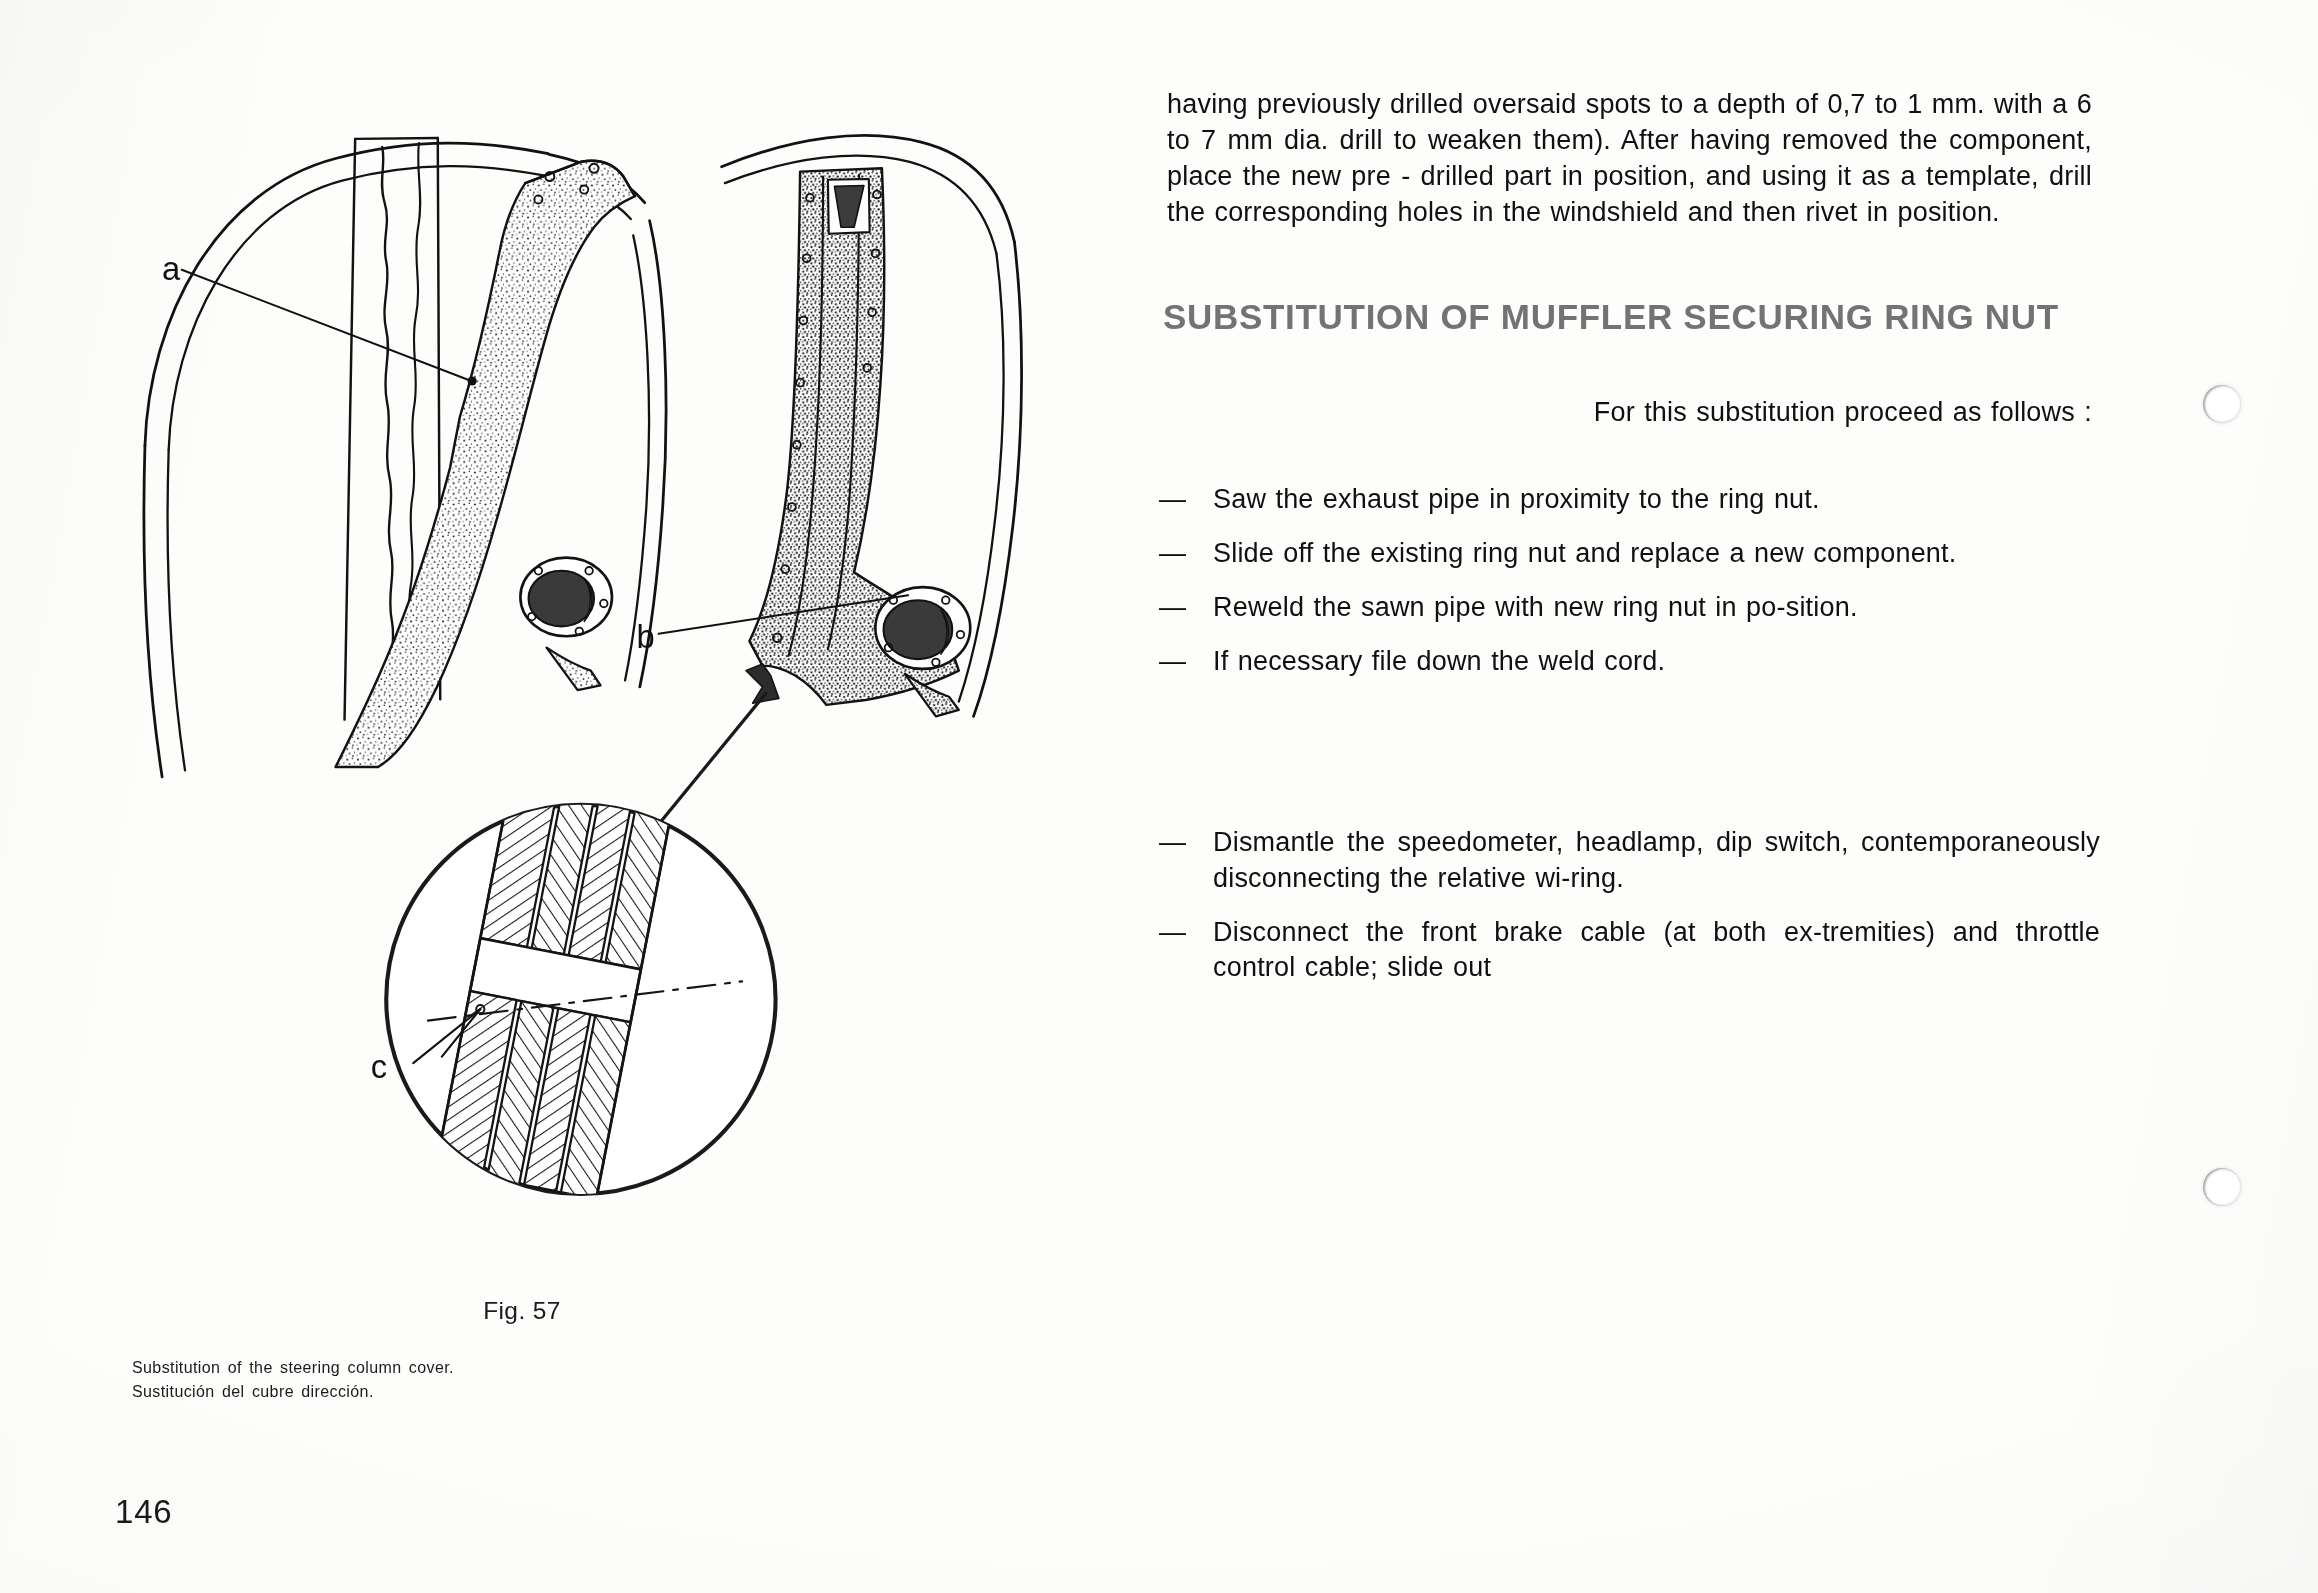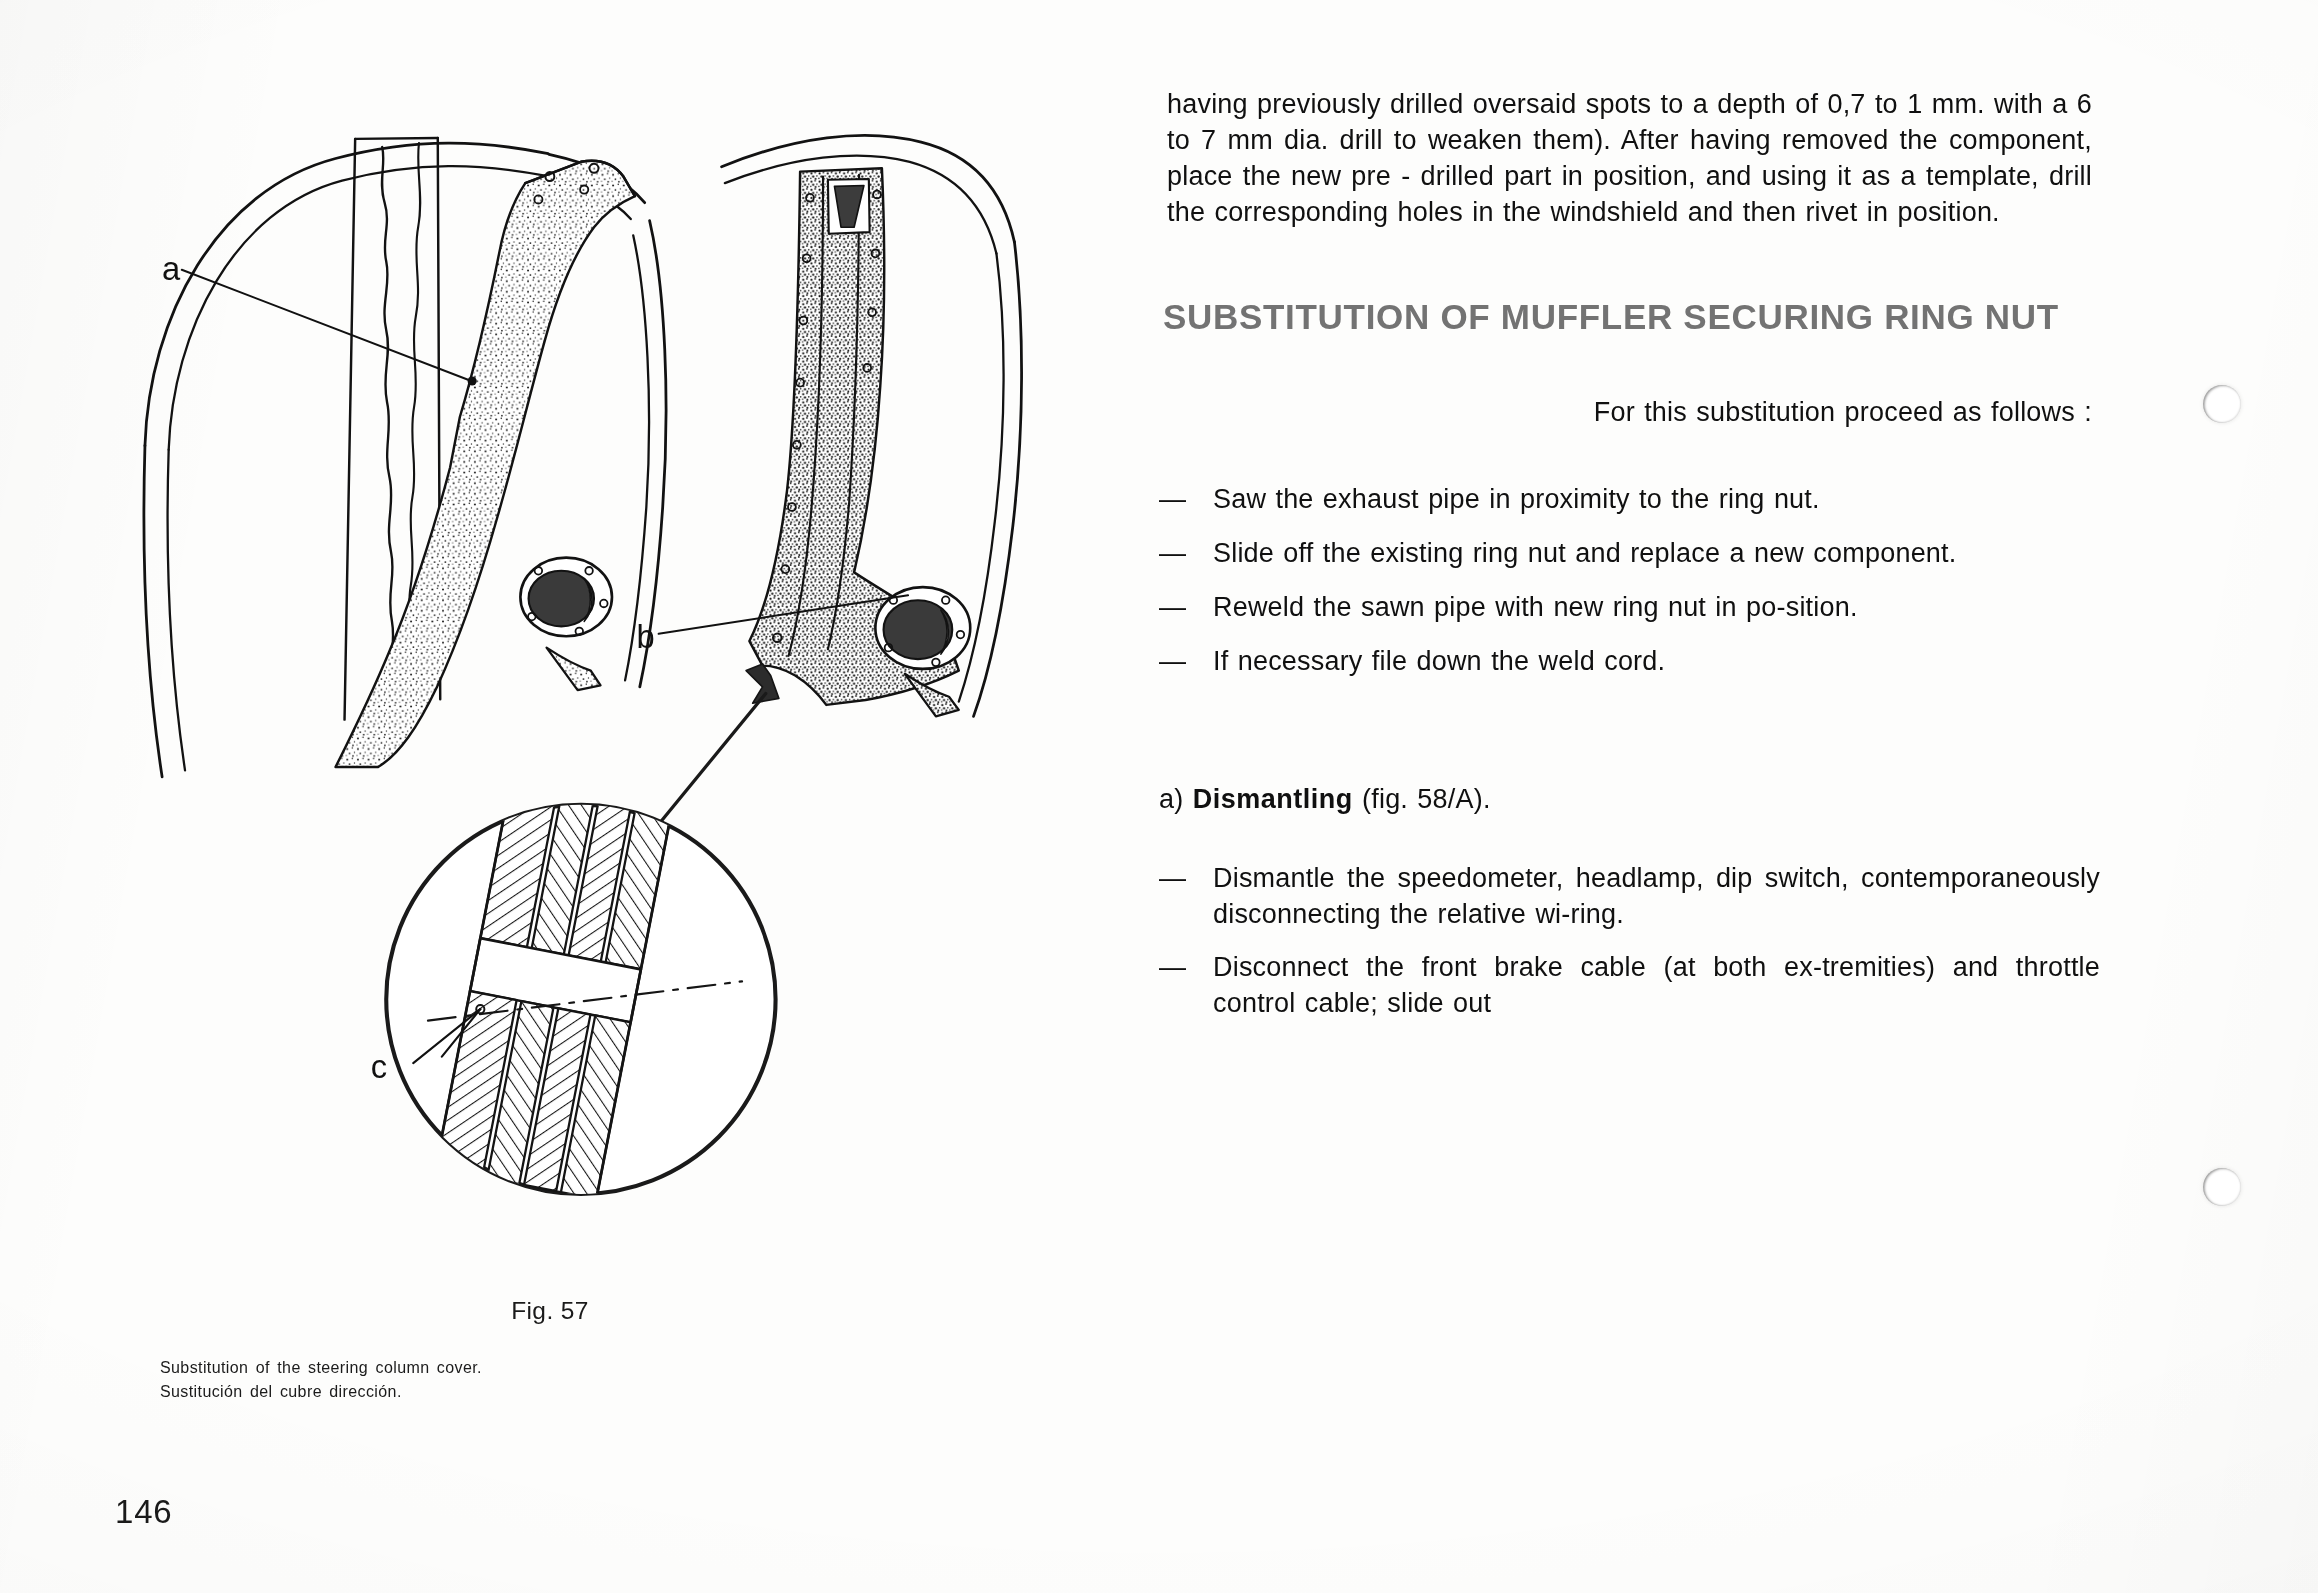--- a/index.html
+++ b/index.html
@@ -48,21 +48,21 @@
     width: 990px;
     height: 1407px;
   }
   #figure-svg {
     position: absolute;
     left: 0;
     top: 0;
   }
   .fig-caption-block {
     position: absolute;
-    left: 59px;
+    left: 31px;
     top: 1199px;
     width: 900px;
   }
   .fig-number {
     text-align: center;
     font-size: 24.5px;
     letter-spacing: 0.4px;
     color: #1a1a1a;
     margin-left: -98px;
   }
@@ -442,23 +442,20 @@
         <span class="em-dash">—</span>
         <span>If necessary file down the weld cord.</span>
       </li>
     </ul>
 
     <div class="gap-lg"></div>
 
 
     <div class="gap-lg"></div>
 
-    <p class="sub-label">
-      <span>a) </span><span class="bold-run">Dismantling</span><span> (fig. 58/A).</span>
-    </p>
 
     <div class="gap-md"></div>
 
     <ul class="dash-list">
       <li>
         <span class="em-dash">—</span>
         <span>Dismantle the speedometer, headlamp, dip switch, contemporaneously disconnecting the relative wi-ring.</span>
       </li>
       <li>
         <span class="em-dash">—</span>

